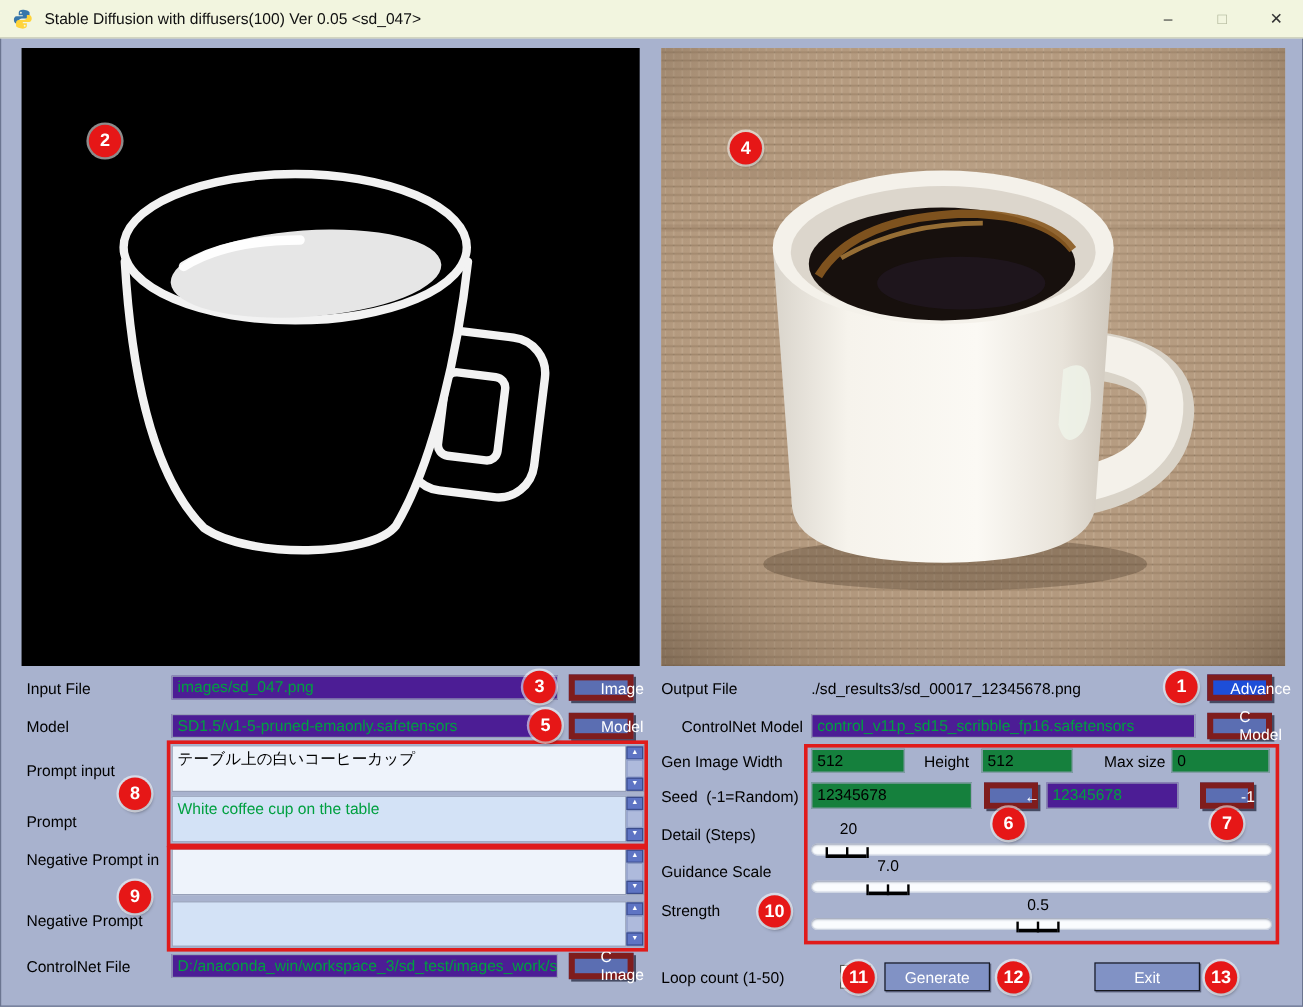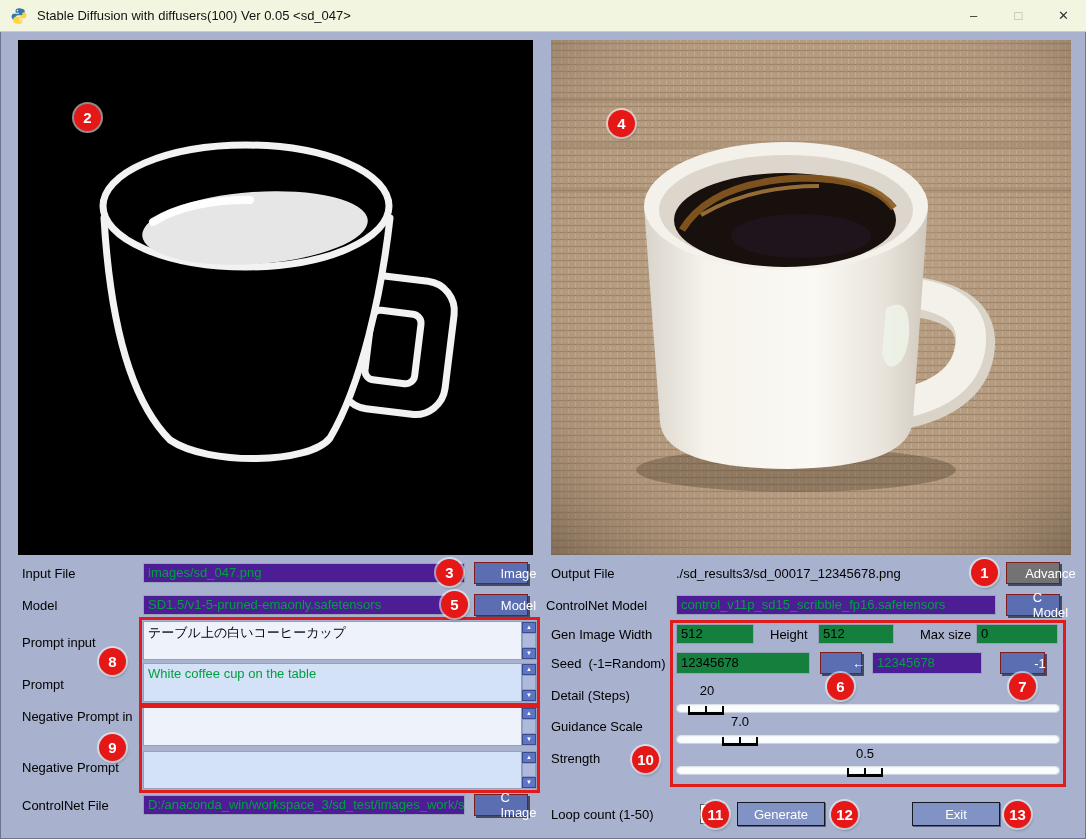--- a/index.html
+++ b/index.html
@@ -35,23 +35,23 @@
   .tarow.out .ta{background:#d3e2f6;}
   .tarow .ta.green{color:#00a040;}
   .sb{width:15px;display:flex;flex-direction:column;border:1px solid #97a0b8;border-left:none;
       background:#c3cde0;box-sizing:border-box;}
   .sb .arr{height:11px;background:#5e74c4;border:1px solid #3b4c8c;box-sizing:border-box;
            color:#fff;font-size:6px;line-height:9px;text-align:center;}
   .sb .track{flex:1;display:flex;}
   .sb .thumb{flex:1;background:#aebadc;border:1px solid #8d9cc6;}
   
   .btn{position:absolute;width:54px;height:22px;background:#5b6eb2;color:#fff;
-       border:1px solid #7f1d1d;box-shadow:2px 2px 0 rgba(15,18,40,.65);
+       border:5px solid #7f1d1d;box-shadow:2px 2px 0 rgba(15,18,40,.65);
        display:flex;align-items:center;justify-content:center;font-size:13px;box-sizing:border-box;padding-left:35px;}
-  .btn.lite{background:#737373;}
+  .btn.lite{background:#1d4ed8;}
   .bigbtn{position:absolute;height:24px;background:#8192c5;color:#fff;border:1px solid #16181f;
           box-shadow:1px 1px 0 rgba(15,18,40,.5);display:flex;align-items:center;justify-content:center;
           font-size:13px;box-sizing:border-box;}
   
   .trough{position:absolute;left:676px;width:384px;height:10px;background:#fafcfe;
           border-radius:5px;box-shadow:inset 0 1px 2px #8e97ad, inset 0 -1px 1px #cdd4e2;}
   .sval{position:absolute;text-align:center;}
   .shandle{position:absolute;width:36px;height:9px;border-left:2px solid #000;border-right:2px solid #000;box-sizing:border-box;}
   .shandle::before{content:'';position:absolute;left:0;right:0;bottom:0;height:3px;background:#000;}
   .shandle::after{content:'';position:absolute;left:50%;bottom:0;width:2px;height:9px;background:#000;transform:translateX(-50%);}
@@ -200,21 +200,21 @@
 <div class="field green" style="left:143px;top:795px;width:322px;">D:/anaconda_win/workspace_3/sd_test/images_work/s</div>
 <div class="btn" style="left:474px;top:794px;">C Image</div>
 
 <div class="redrect" style="left:139px;top:617px;width:401px;height:89px;"></div>
 <div class="redrect" style="left:139px;top:705px;width:401px;height:88px;"></div>
 
 <div class="lbl" style="left:551px;top:566px;">Output File</div>
 <div class="plainval" style="left:676px;top:566px;">./sd_results3/sd_00017_12345678.png</div>
 <div class="btn lite" style="left:1006px;top:562px;">Advance</div>
 
-<div class="lbl" style="left:546px;top:598px;">ControlNet Model</div>
+<div class="lbl" style="left:568px;top:598px;">ControlNet Model</div>
 <div class="field green" style="left:676px;top:595px;width:320px;">control_v11p_sd15_scribble_fp16.safetensors</div>
 <div class="btn" style="left:1006px;top:594px;">C Model</div>
 
 <div class="lbl" style="left:551px;top:627px;">Gen Image Width</div>
 <div class="field white" style="left:676px;top:624px;width:78px;">512</div>
 <div class="lbl" style="left:770px;top:627px;">Height</div>
 <div class="field white" style="left:818px;top:624px;width:76px;">512</div>
 <div class="lbl" style="left:920px;top:627px;">Max size</div>
 <div class="field white" style="left:976px;top:624px;width:82px;">0</div>
 

